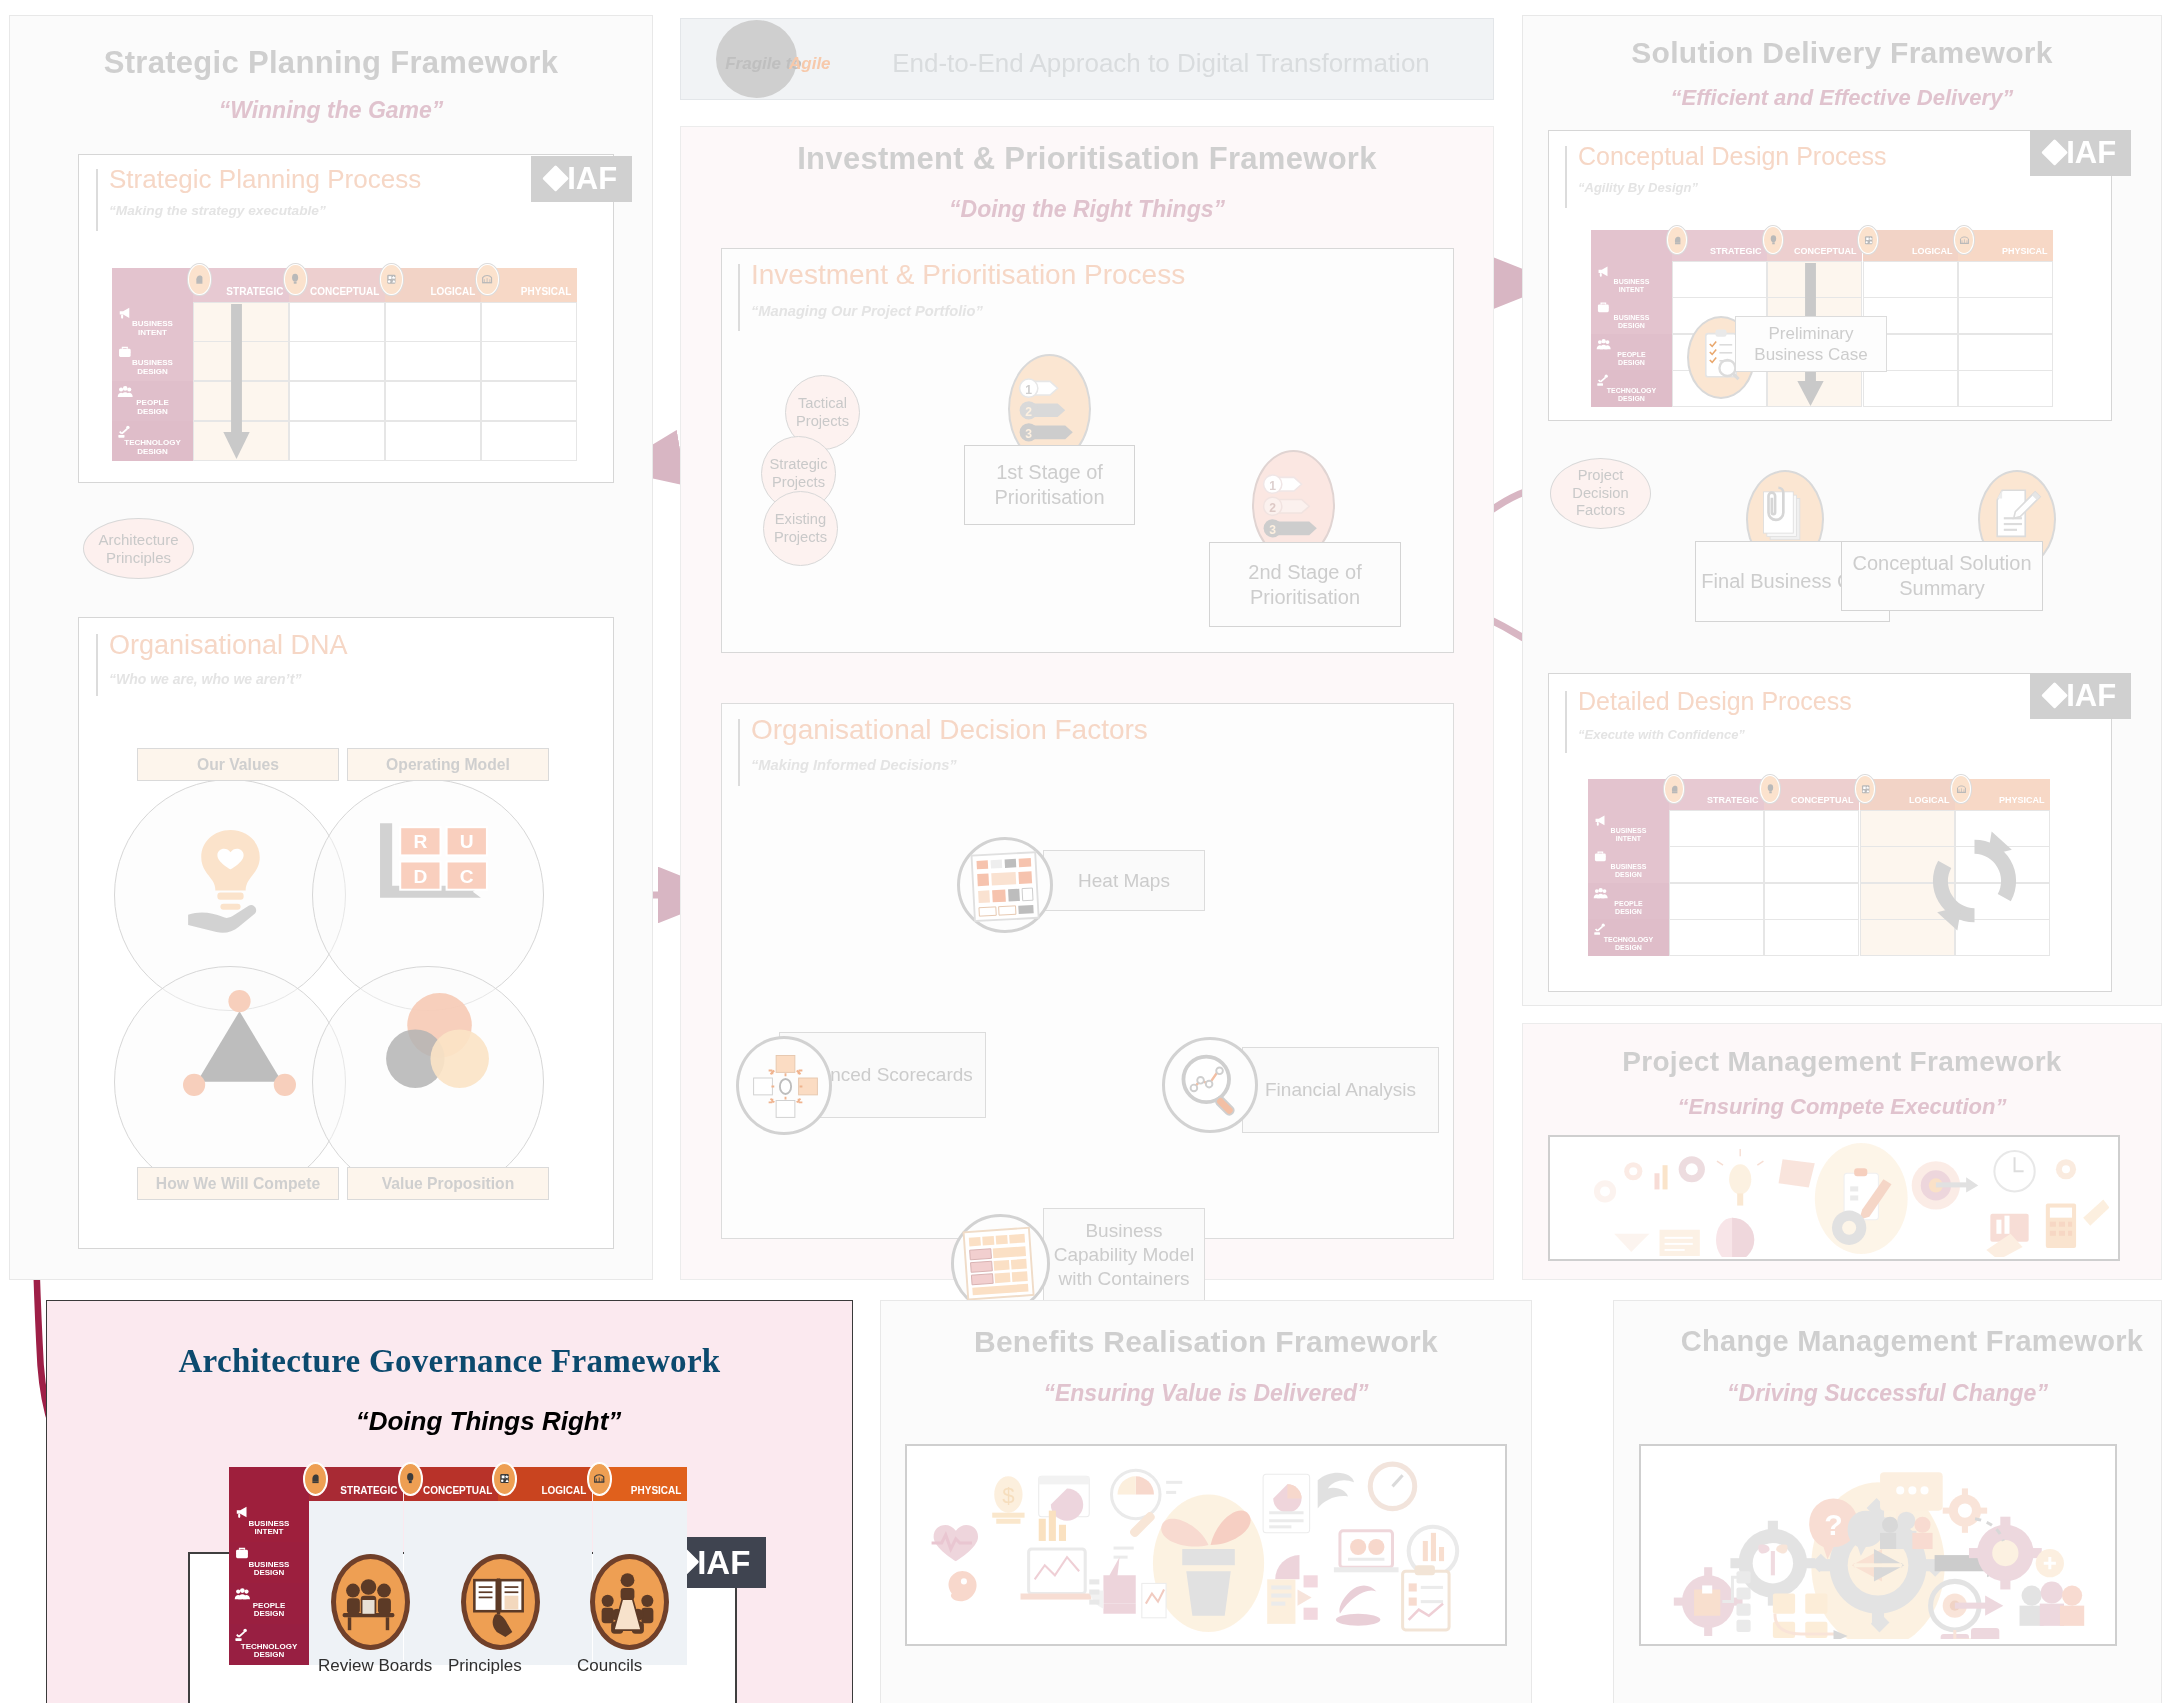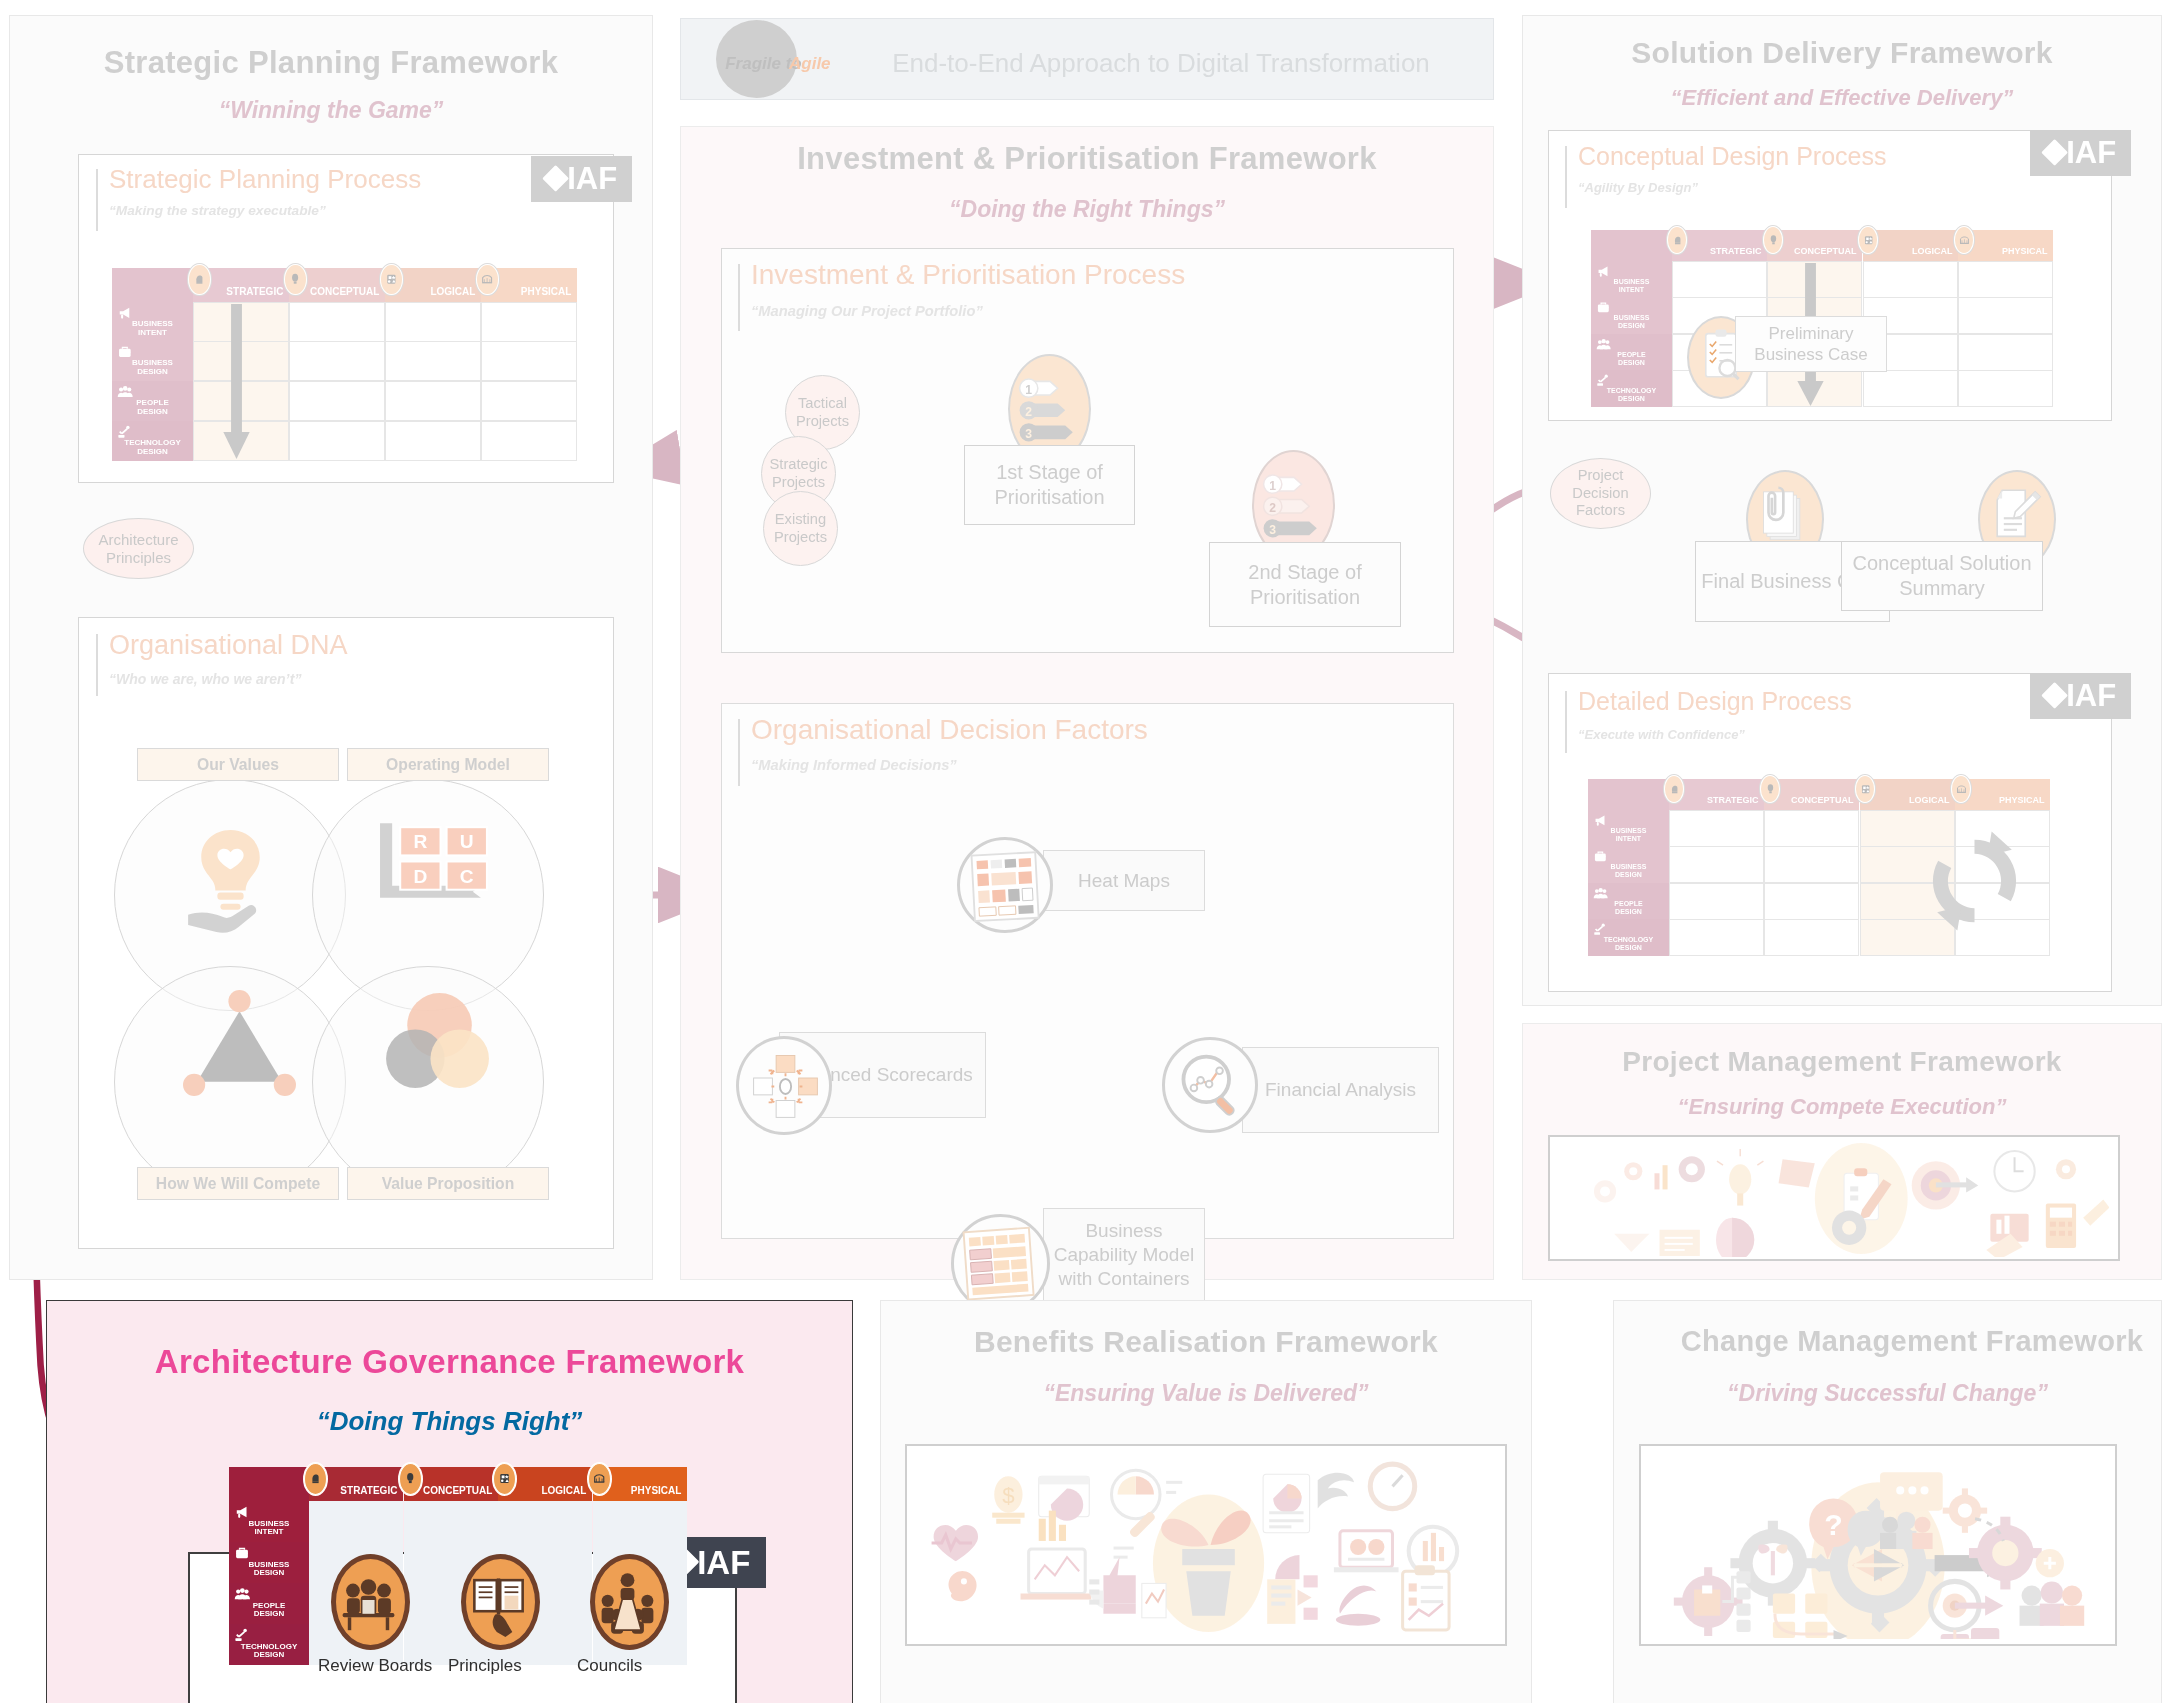--- a/index.html
+++ b/index.html
@@ -12,22 +12,22 @@
   .pnl-gov{background:#fbe9ef;border:1.5px solid #3a3a3a;}
 
   .fw-title{position:absolute;left:0;right:0;text-align:center;
     font-family:"Liberation Sans", sans-serif;font-weight:700;
     letter-spacing:0.3px;white-space:nowrap;}
   .fw-sub{position:absolute;left:0;right:0;text-align:center;
     font-style:italic;font-weight:700;white-space:nowrap;}
 
   .t-ghost{color:#cfcfcf;}
   .s-ghost{color:#e0c3ce;}
-  .t-dark{color:#ec4899;}
-  .s-dark{color:#0369a1;}
+  .t-dark{color:#0c4a6e;font-family:Liberation Serif, serif;}
+  .s-dark{color:#000000;padding-left:39px;}
 
   
   .card{position:absolute;box-sizing:border-box;background:#ffffff;border:1.5px solid #d6d6d6;}
   .card-gov{position:absolute;box-sizing:border-box;background:#ffffff;border:2.5px solid #3f3f3f;}
 
   .card-head{position:absolute;}
   .card-head .bar{position:absolute;left:0;top:2px;width:1.5px;bottom:2px;background:#dcdcdc;}
   .card-title{position:absolute;left:13px;top:0;white-space:nowrap;
     color:#f6d7c6;font-weight:400;}
   .card-sub{position:absolute;left:13px;white-space:nowrap;color:#e4e4e4;

